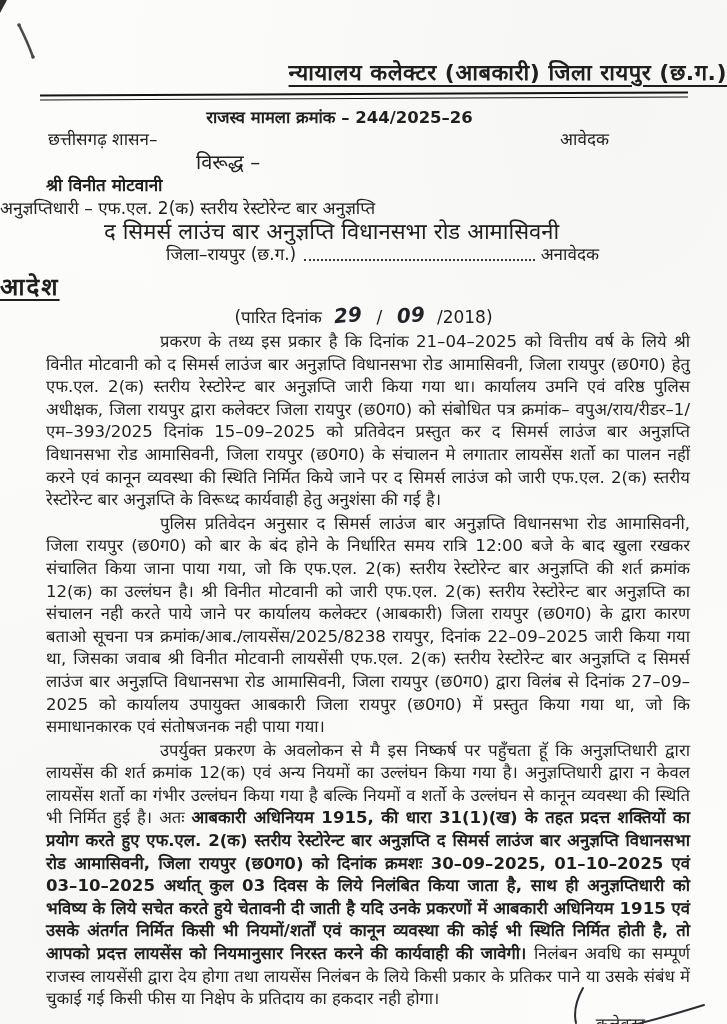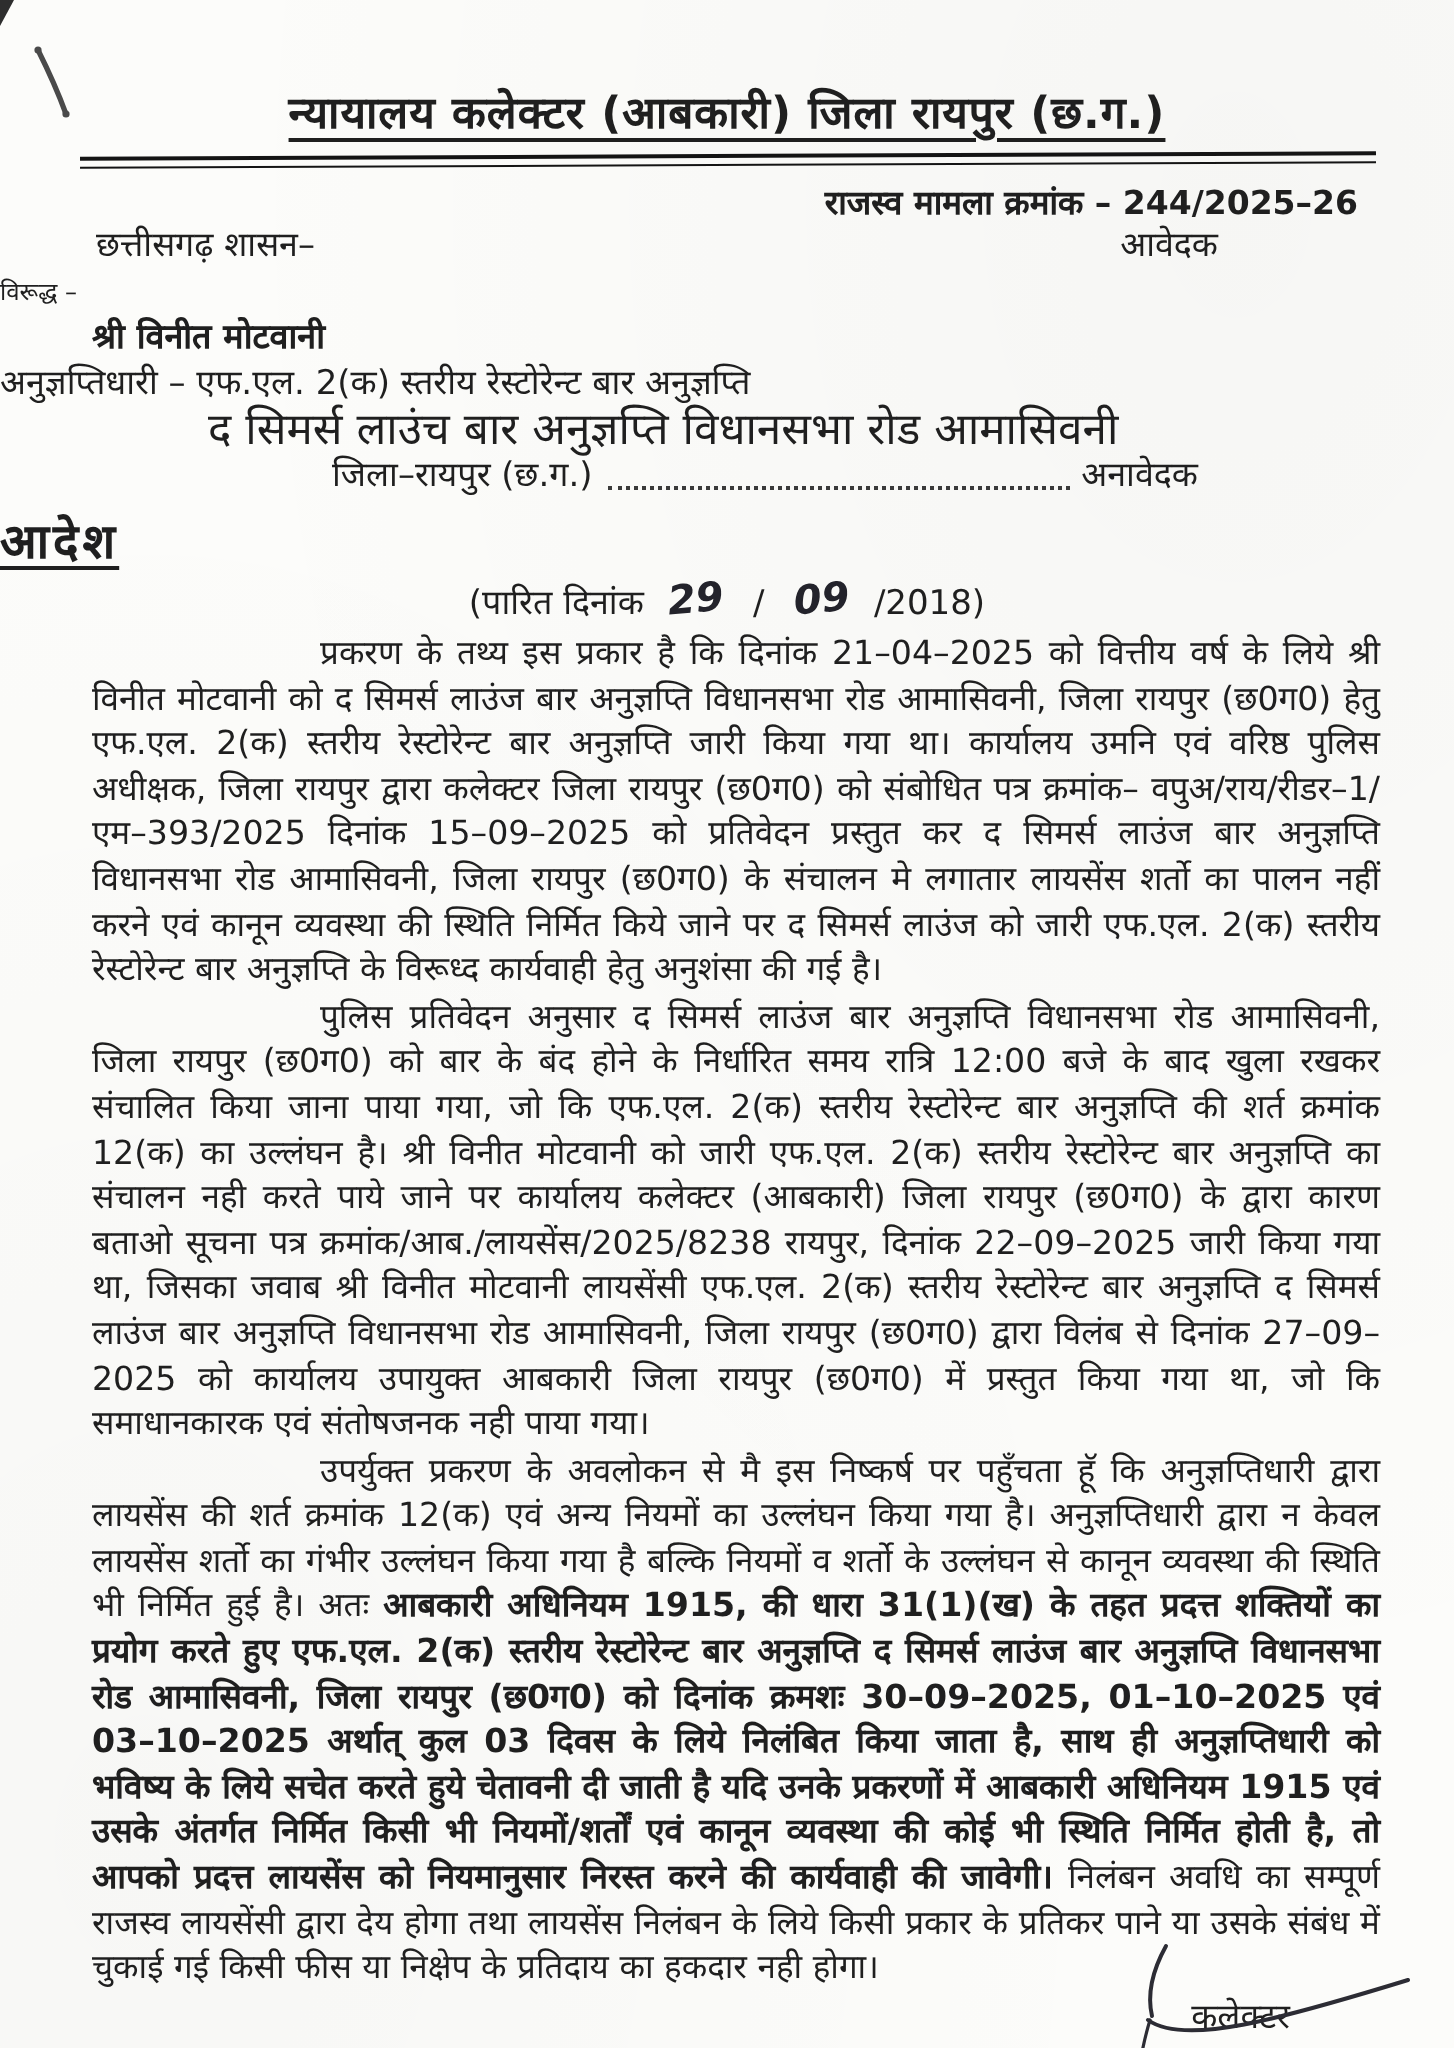--- a/index.html
+++ b/index.html
@@ -21,57 +21,57 @@
 
   .corner-mark {
     position: absolute; left: 0; top: 0;
     width: 7px; height: 13px; background: #2e2e2e;
     clip-path: polygon(0 0, 100% 0, 0 100%);
   }
 
   .pen-topleft { position: absolute; left: 0; top: 0; }
 
   .court-title {
-    margin-top: 40px;
-    text-align: center;
+    margin-top: 56px;
+    text-align: right;
     font-size: 22px;
     font-weight: bold;
     letter-spacing: 0.5px;
     text-decoration: underline;
     text-decoration-thickness: 1.5px;
     text-underline-offset: 5px;
   }
 
   .double-rule {
     width: 648px;
     margin: 7px auto 0 auto;
     height: 6px;
     border-top: 2.5px solid #141414;
     border-bottom: 1.5px solid #141414;
     transform: rotate(-0.25deg);
   }
 
   .case-line {
     margin-top: 6px;
     padding-right: 48px;
-    text-align: right;
+    text-align: center;
     font-size: 16.5px;
     font-weight: bold;
   }
 
   .row-applicant {
     display: flex;
     justify-content: space-between;
     align-items: flex-start;
     padding: 0 118px 0 48px;
     font-size: 17px;
     line-height: 23px;
   }
 
-  .versus { font-size: 12px; line-height: 23px; }
+  .versus { margin-left: 196px; font-size: 20px; line-height: 23px; }
   .resp-name { margin-left: 46px; font-size: 17px; line-height: 23px; font-weight: bold; }
   .resp-line1 { font-size: 17px; line-height: 23px; }
   .resp-line2 { margin-left: 104px; font-size: 22px; line-height: 23px; }
 
   .resp-line3 {
     display: flex;
     align-items: flex-end;
     margin-left: 166px;
     margin-right: 128px;
     font-size: 17px;

